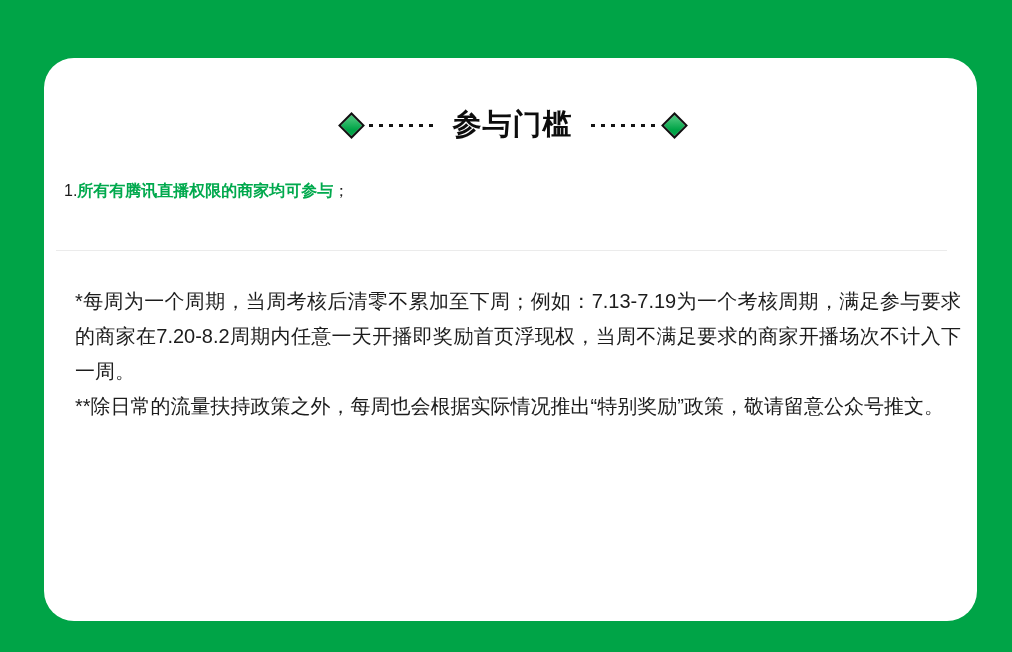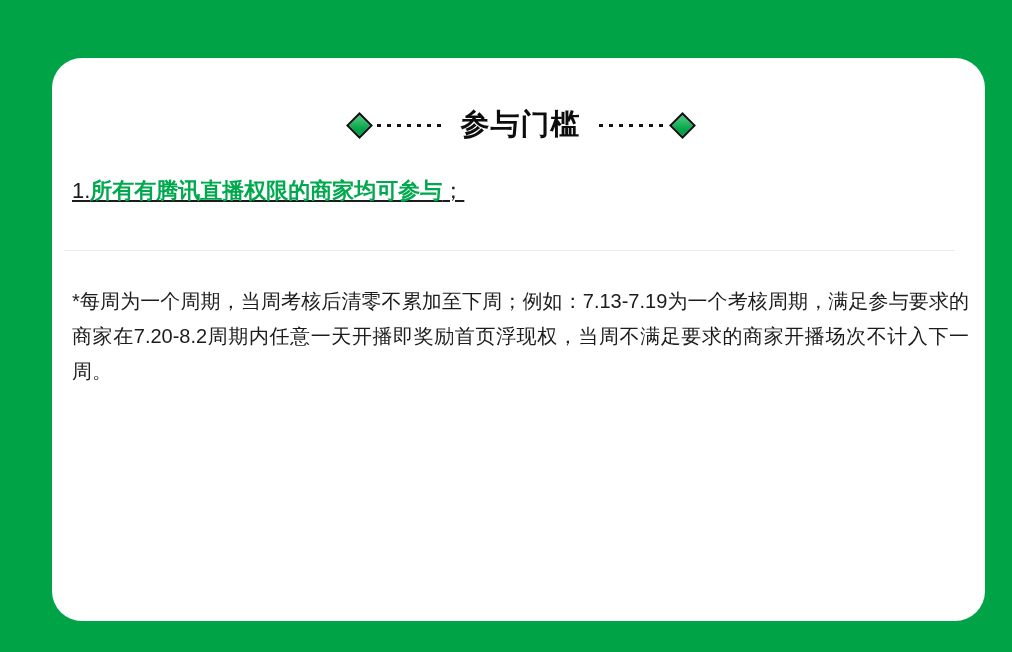--- a/index.html
+++ b/index.html
@@ -6,21 +6,21 @@
   body {
     width: 1012px;
     height: 652px;
     position: relative;
     background: var(--border-green, #00A447);
     font-family: "Liberation Sans", "DejaVu Sans", sans-serif;
     overflow: hidden;
   }
   .card {
     position: absolute;
-    left: 52px;
+    left: 44px;
     top: 58px;
     width: 933px;
     height: 563px;
     background: var(--card-bg, #ffffff);
     border-radius: 30px;
     box-sizing: border-box;
     padding: 50px 16px 0 20px;
   }
   .title-row {
     display: flex;
@@ -47,37 +47,36 @@
   .title {
     font-size: 29px;
     font-weight: 700;
     color: #0d0d0d;
     margin: 0 10px;
     letter-spacing: 1px;
     white-space: nowrap;
   }
   .paragraphs { margin-top: 30px; }
   .para {
-    font-size: 22px;
+    font-size: 16px;
     line-height: 37px;
     color: #1c1c1c;
     margin: 0 16px 33px 0;
     text-align: justify;
-    text-decoration: underline;
   }
   .seg-green {
     color: var(--text-green, #00A94D);
     font-weight: 700;
   }
   .divider {
     border: none;
     border-top: 1px solid #ebebeb;
     margin: 41px 14px 0 -8px;
   }
-  .footnotes { margin-top: 33px; }
+  .footnotes { margin-top: 33px; margin-left: 11px; }
   .footnote {
     font-size: 20px;
     line-height: 35px;
     color: #1c1c1c;
     margin: 0;
     text-align: justify;
   }
 </style>
 </head>
 <body>
@@ -93,15 +92,16 @@
   </div>
 
   <div class="paragraphs" id="paragraphs">
       <p class="para"><span class="seg-normal">1.</span><span class="seg-green">所有有腾讯直播权限的商家均可参与</span><span class="seg-normal">；</span></p>
     </div>
 
   <hr class="divider">
 
   <div class="footnotes" id="footnotes">
       <p class="footnote">*每周为一个周期，当周考核后清零不累加至下周；例如：7.13-7.19为一个考核周期，满足参与要求的商家在7.20-8.2周期内任意一天开播即奖励首页浮现权，当周不满足要求的商家开播场次不计入下一周。</p>
+      <p class="footnote">**除日常的流量扶持政策之外，每周也会根据实际情况推出“特别奖励”政策，敬请留意公众号推文。</p>
     </div>
 
 </div>
 
 </body></html>

